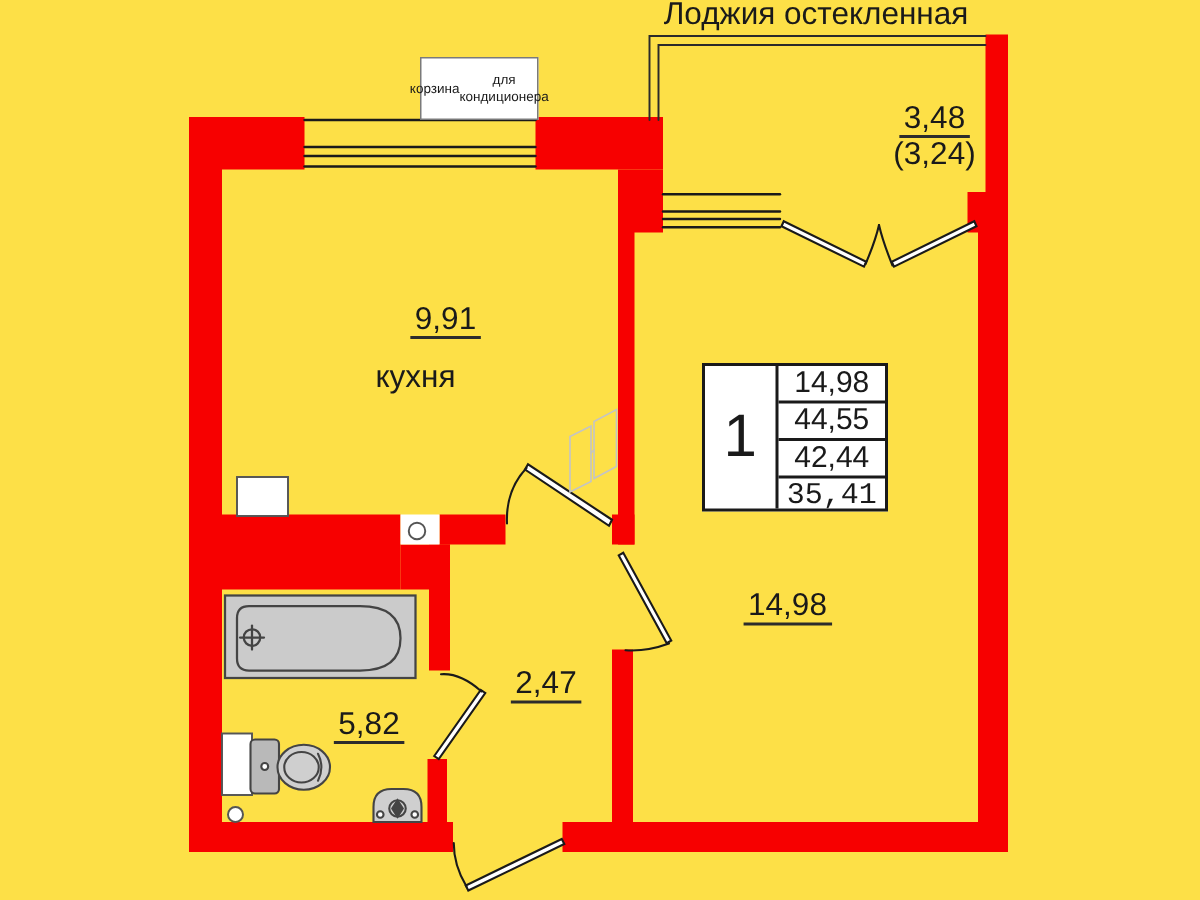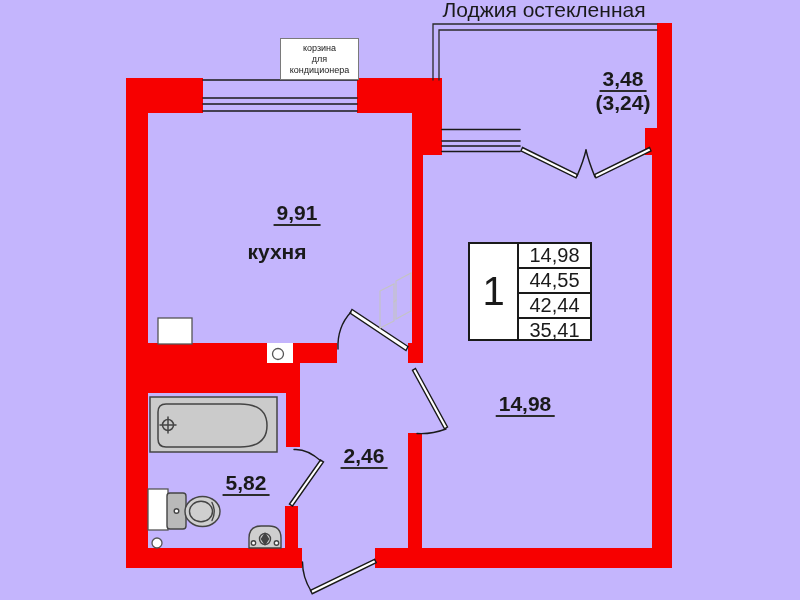--- a/index.html
+++ b/index.html
@@ -1,34 +1,34 @@
 <!DOCTYPE html>
 <html style="--wall: #f70000;"><head>
 <meta charset="utf-8">
 <style>
   html,body{margin:0;padding:0;background:#fff;}
-  .plan{position:relative;width:800px;height:600px;background:#c4b5fd;overflow:hidden;
+  .plan{position:relative;width:800px;height:600px;background:#fde047;overflow:hidden;
         font-family:"Liberation Sans",sans-serif;color:#1a1a1a;}
   .wall{position:absolute;background:var(--wall,#f70000);}
   svg.overlay{position:absolute;left:0;top:0;}
-  .label{position:absolute;transform:translateX(-50%);text-align:center;white-space:nowrap;font-weight:bold;}
+  .label{position:absolute;transform:translateX(-50%);text-align:center;white-space:nowrap;}
   .dim{font-size:21px;line-height:22px;}
   .u{border-bottom:2px solid #2c2c2c;padding:0 3px;}
   .title{font-size:21px;line-height:20px;font-weight:400;}
   .acbox{position:absolute;left:280px;top:38px;width:77px;height:40px;border:1px solid #7a7a7a;
-         background:#fff;display:flex;flex-direction:column;align-items:center;justify-content:center;
+         background:#fff;display:flex;align-items:center;justify-content:center;
          font-size:9px;line-height:11px;text-align:center;}
   .info{position:absolute;left:468px;top:242px;width:124px;height:99px;display:flex;
         border:2px solid #1a1a1a;background:#fff;box-sizing:border-box;}
   .info .rooms{width:47px;border-right:2px solid #1a1a1a;display:flex;align-items:center;
         justify-content:center;font-size:40px;}
   .info .rows{flex:1;display:flex;flex-direction:column;}
   .info .row{flex:1;display:flex;align-items:center;justify-content:center;font-size:20px;
         border-bottom:2px solid #1a1a1a;}
-  .info .row:last-child{border-bottom:none;}
+  .info .row:last-child{border-bottom:none;font-family:Liberation Mono, monospace;}
 </style>
 </head>
 <body>
 
 <div class="plan">
 
   <div class="wall" style="left:126px;top:78px;width:22px;height:490px;"></div>
   <div class="wall" style="left:126px;top:78px;width:77px;height:35px;"></div>
   <div class="wall" style="left:357px;top:78px;width:85px;height:35px;"></div>
   <div class="wall" style="left:412px;top:113px;width:30px;height:16px;"></div>
@@ -159,21 +159,21 @@
   </div>
   <div class="label dim" style="left:277px;top:225px;margin-top:16px;">
     <span>кухня</span>
   </div>
 
   <div class="label dim" style="left:525px;top:393px;">
     <span class="u">14,98</span>
   </div>
 
   <div class="label dim" style="left:364px;top:445px;">
-    <span class="u">2,46</span>
+    <span class="u">2,47</span>
   </div>
 
   <div class="label dim" style="left:246px;top:472px;">
     <span class="u">5,82</span>
   </div>
 
   <div class="info">
     <div class="rooms">1</div>
     <div class="rows">
       <div class="row">14,98</div>

